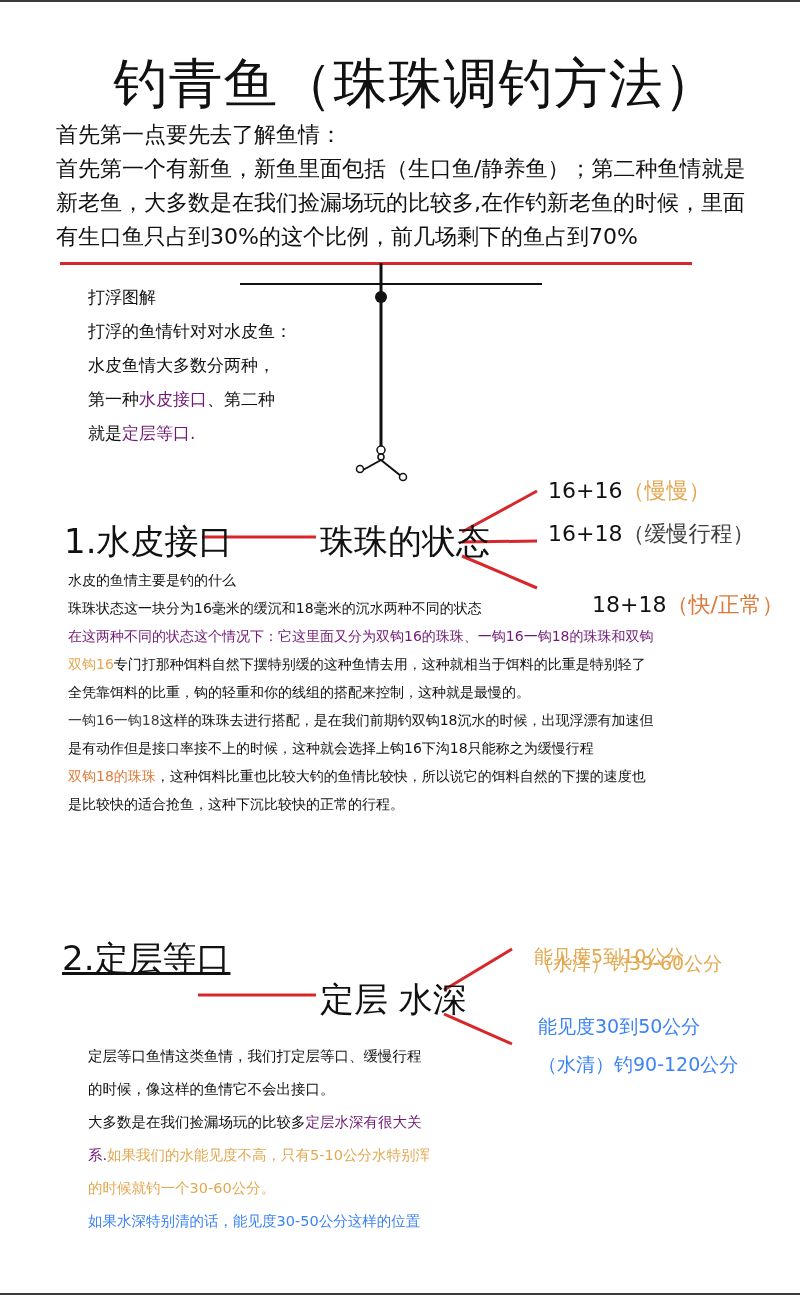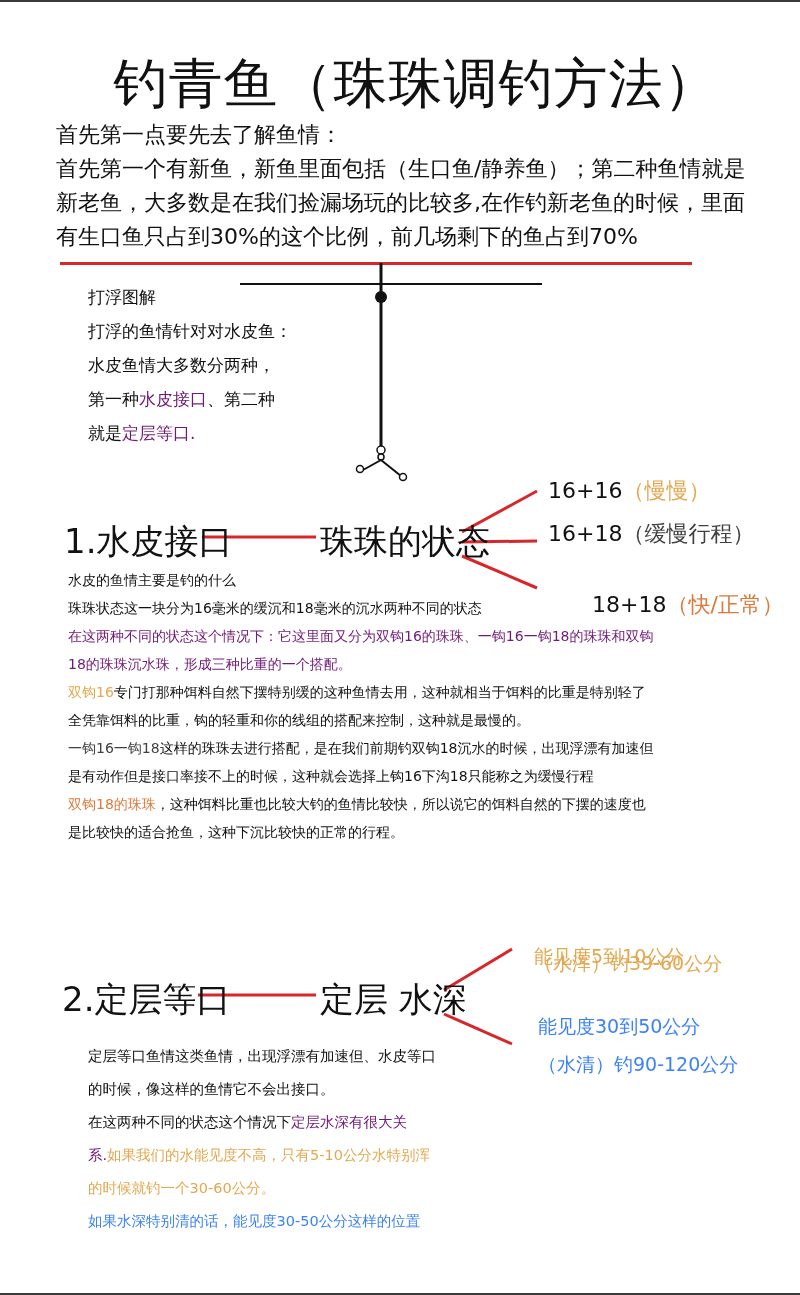--- a/index.html
+++ b/index.html
@@ -98,39 +98,38 @@
   <span>16+18</span><span class="blue">（缓慢行程）</span>
 </div>
 <div class="branch" style="left:548px; top:590px;margin-left:44px;">
   <span>18+18</span><span class="orange">（快/正常）</span>
 </div>
 
 <div class="body-text" style="top:566px;">
   <div>水皮的鱼情主要是钓的什么</div>
   <div>珠珠状态这一块分为16毫米的缓沉和18毫米的沉水两种不同的状态</div>
   <div class="red">在这两种不同的状态这个情况下：它这里面又分为双钩16的珠珠、一钩16一钩18的珠珠和双钩</div>
-  <div class="red">18的珠珠沉水珠，形成三种比重的一个搭配。</div>
   <div><span class="gold">双钩16</span><span>专门打那种饵料自然下摆特别缓的这种鱼情去用，这种就相当于饵料的比重是特别轻了</span></div>
   <div>全凭靠饵料的比重，钩的轻重和你的线组的搭配来控制，这种就是最慢的。</div>
   <div><span class="blue">一钩16一钩18</span><span>这样的珠珠去进行搭配，是在我们前期钓双钩18沉水的时候，出现浮漂有加速但</span></div>
   <div>是有动作但是接口率接不上的时候，这种就会选择上钩16下沟18只能称之为缓慢行程</div>
   <div><span class="orange">双钩18的珠珠</span><span>，这种饵料比重也比较大钓的鱼情比较快，所以说它的饵料自然的下摆的速度也</span></div>
   <div>是比较快的适合抢鱼，这种下沉比较快的正常的行程。</div>
 </div>
 
-<div class="h1" style="left:62px; top:977px;">2.定层等口</div>
+<div class="h1" style="left:62px; top:936px;text-decoration:underline;">2.定层等口</div>
 <div class="h1" style="left:320px; top:977px;">定层 水深</div>
 
 <div class="vis gold" style="left:534px; top:905px;margin-top:33px;">能见度5到10公分</div>
 <div class="vis gold" style="left:534px; top:945px;">（水浑）钓39-60公分</div>
 <div class="vis brown-orange" style="left:538px; top:1008px;">能见度30到50公分</div>
 <div class="vis brown-orange" style="left:538px; top:1046px;">（水清）钓90-120公分</div>
 
 <div class="body-text2">
-  <div>定层等口鱼情这类鱼情，出现浮漂有加速但、水皮等口</div>
+  <div>定层等口鱼情这类鱼情，我们打定层等口、缓慢行程</div>
   <div>的时候，像这样的鱼情它不会出接口。</div>
-  <div><span>在这两种不同的状态这个情况下</span><span class="red">定层水深有很大关</span></div>
+  <div><span>大多数是在我们捡漏场玩的比较多</span><span class="red">定层水深有很大关</span></div>
   <div><span class="red">系.</span><span class="gold">如果我们的水能见度不高，只有5-10公分水特别浑</span></div>
   <div class="gold">的时候就钓一个30-60公分。</div>
   <div class="brown-orange">如果水深特别清的话，能见度30-50公分这样的位置</div>
 </div>
 
 <div class="border-bottom"></div>
 
 </body></html>

